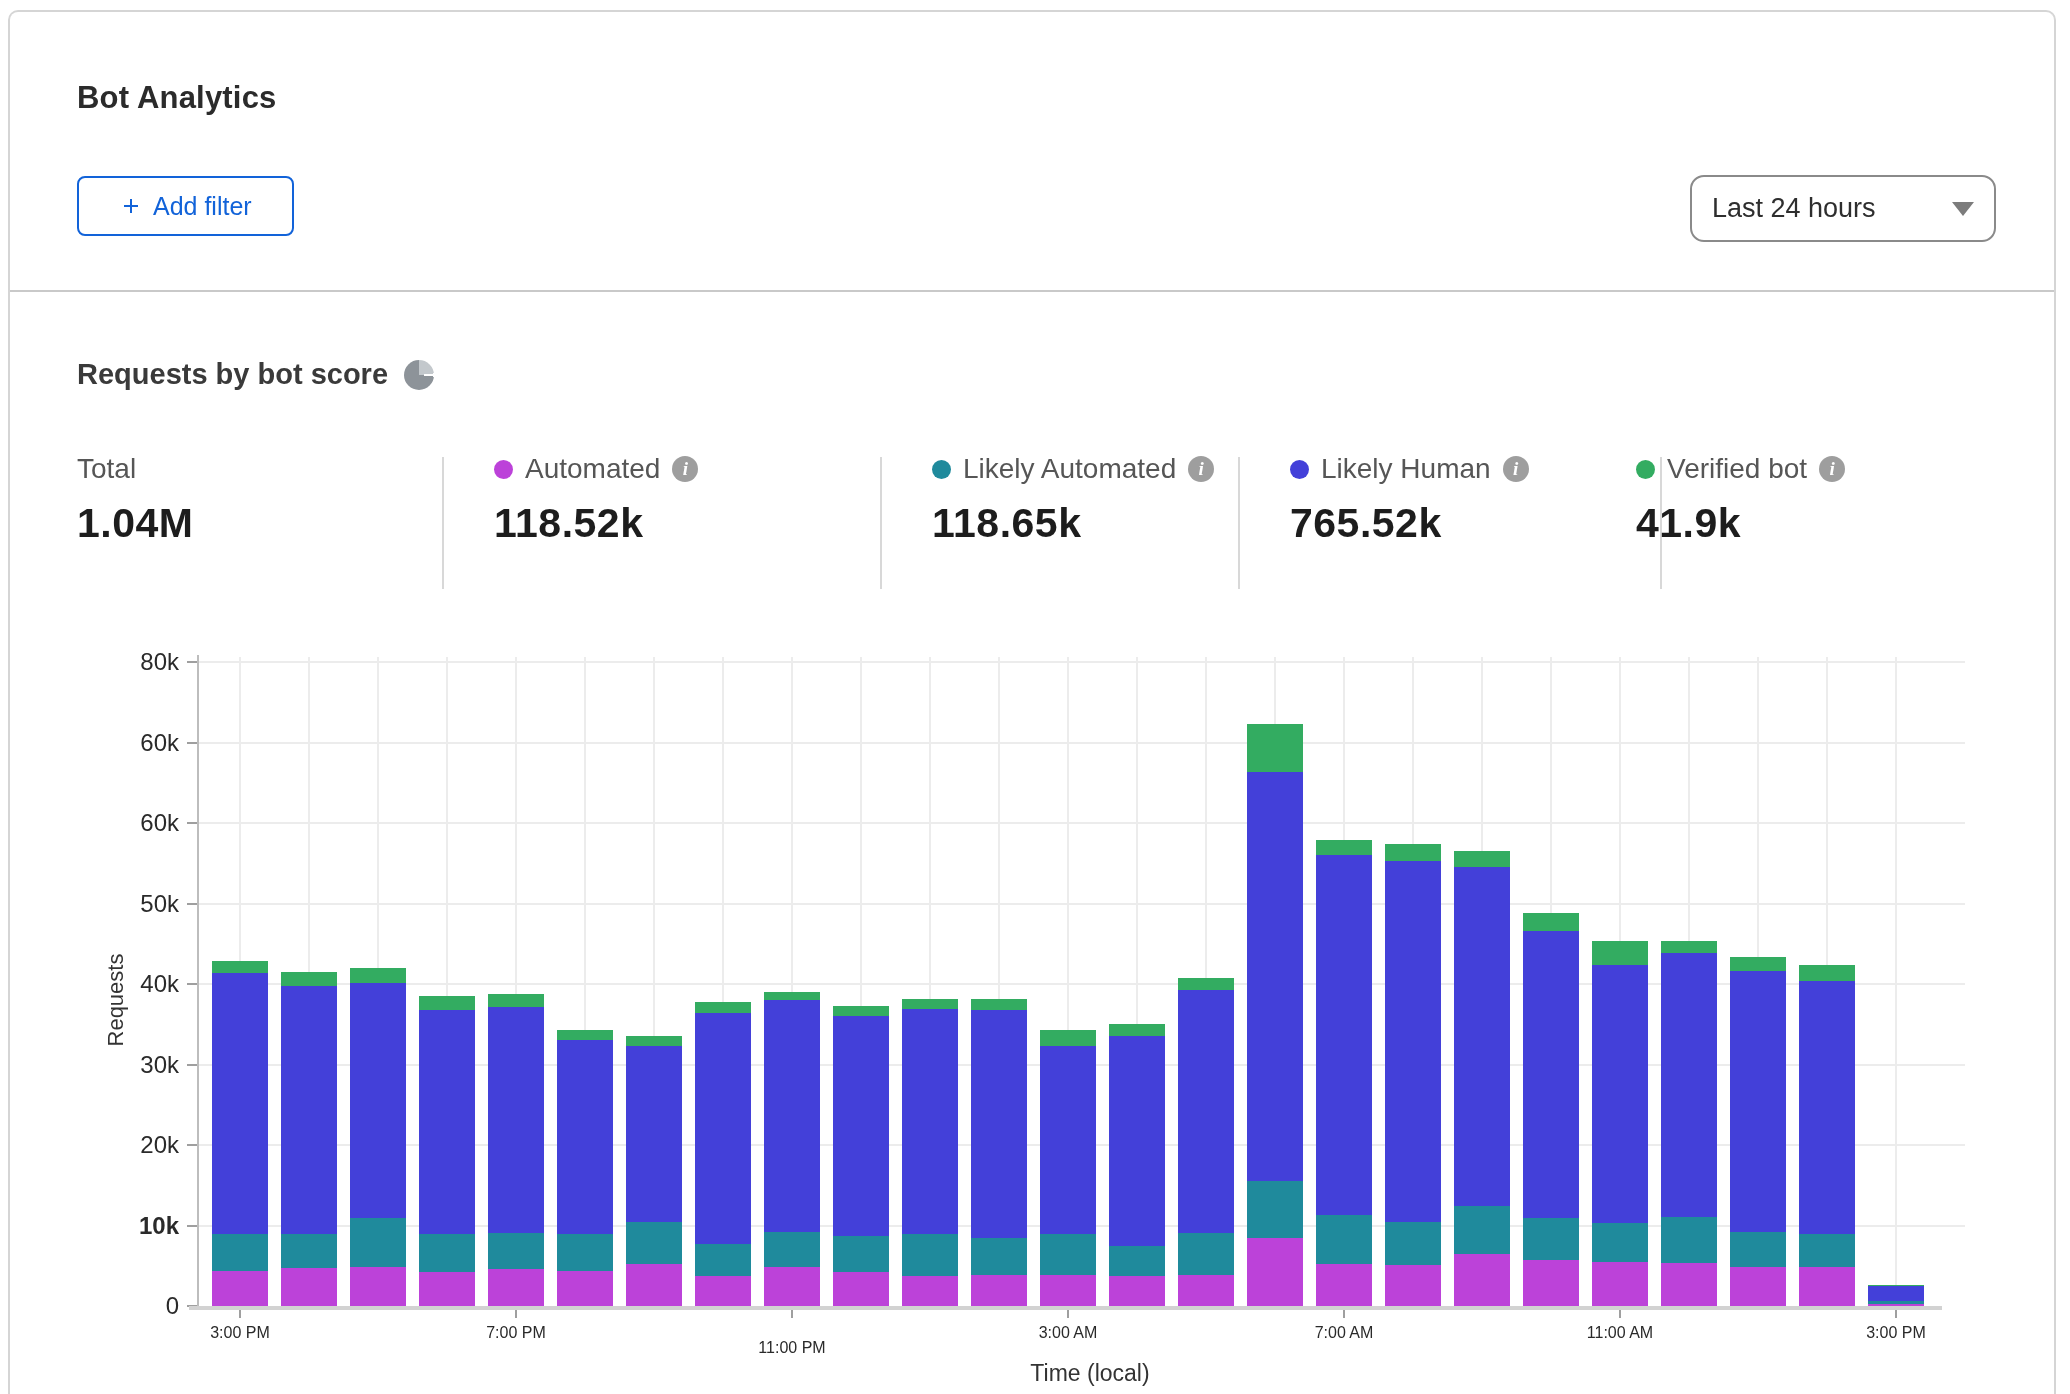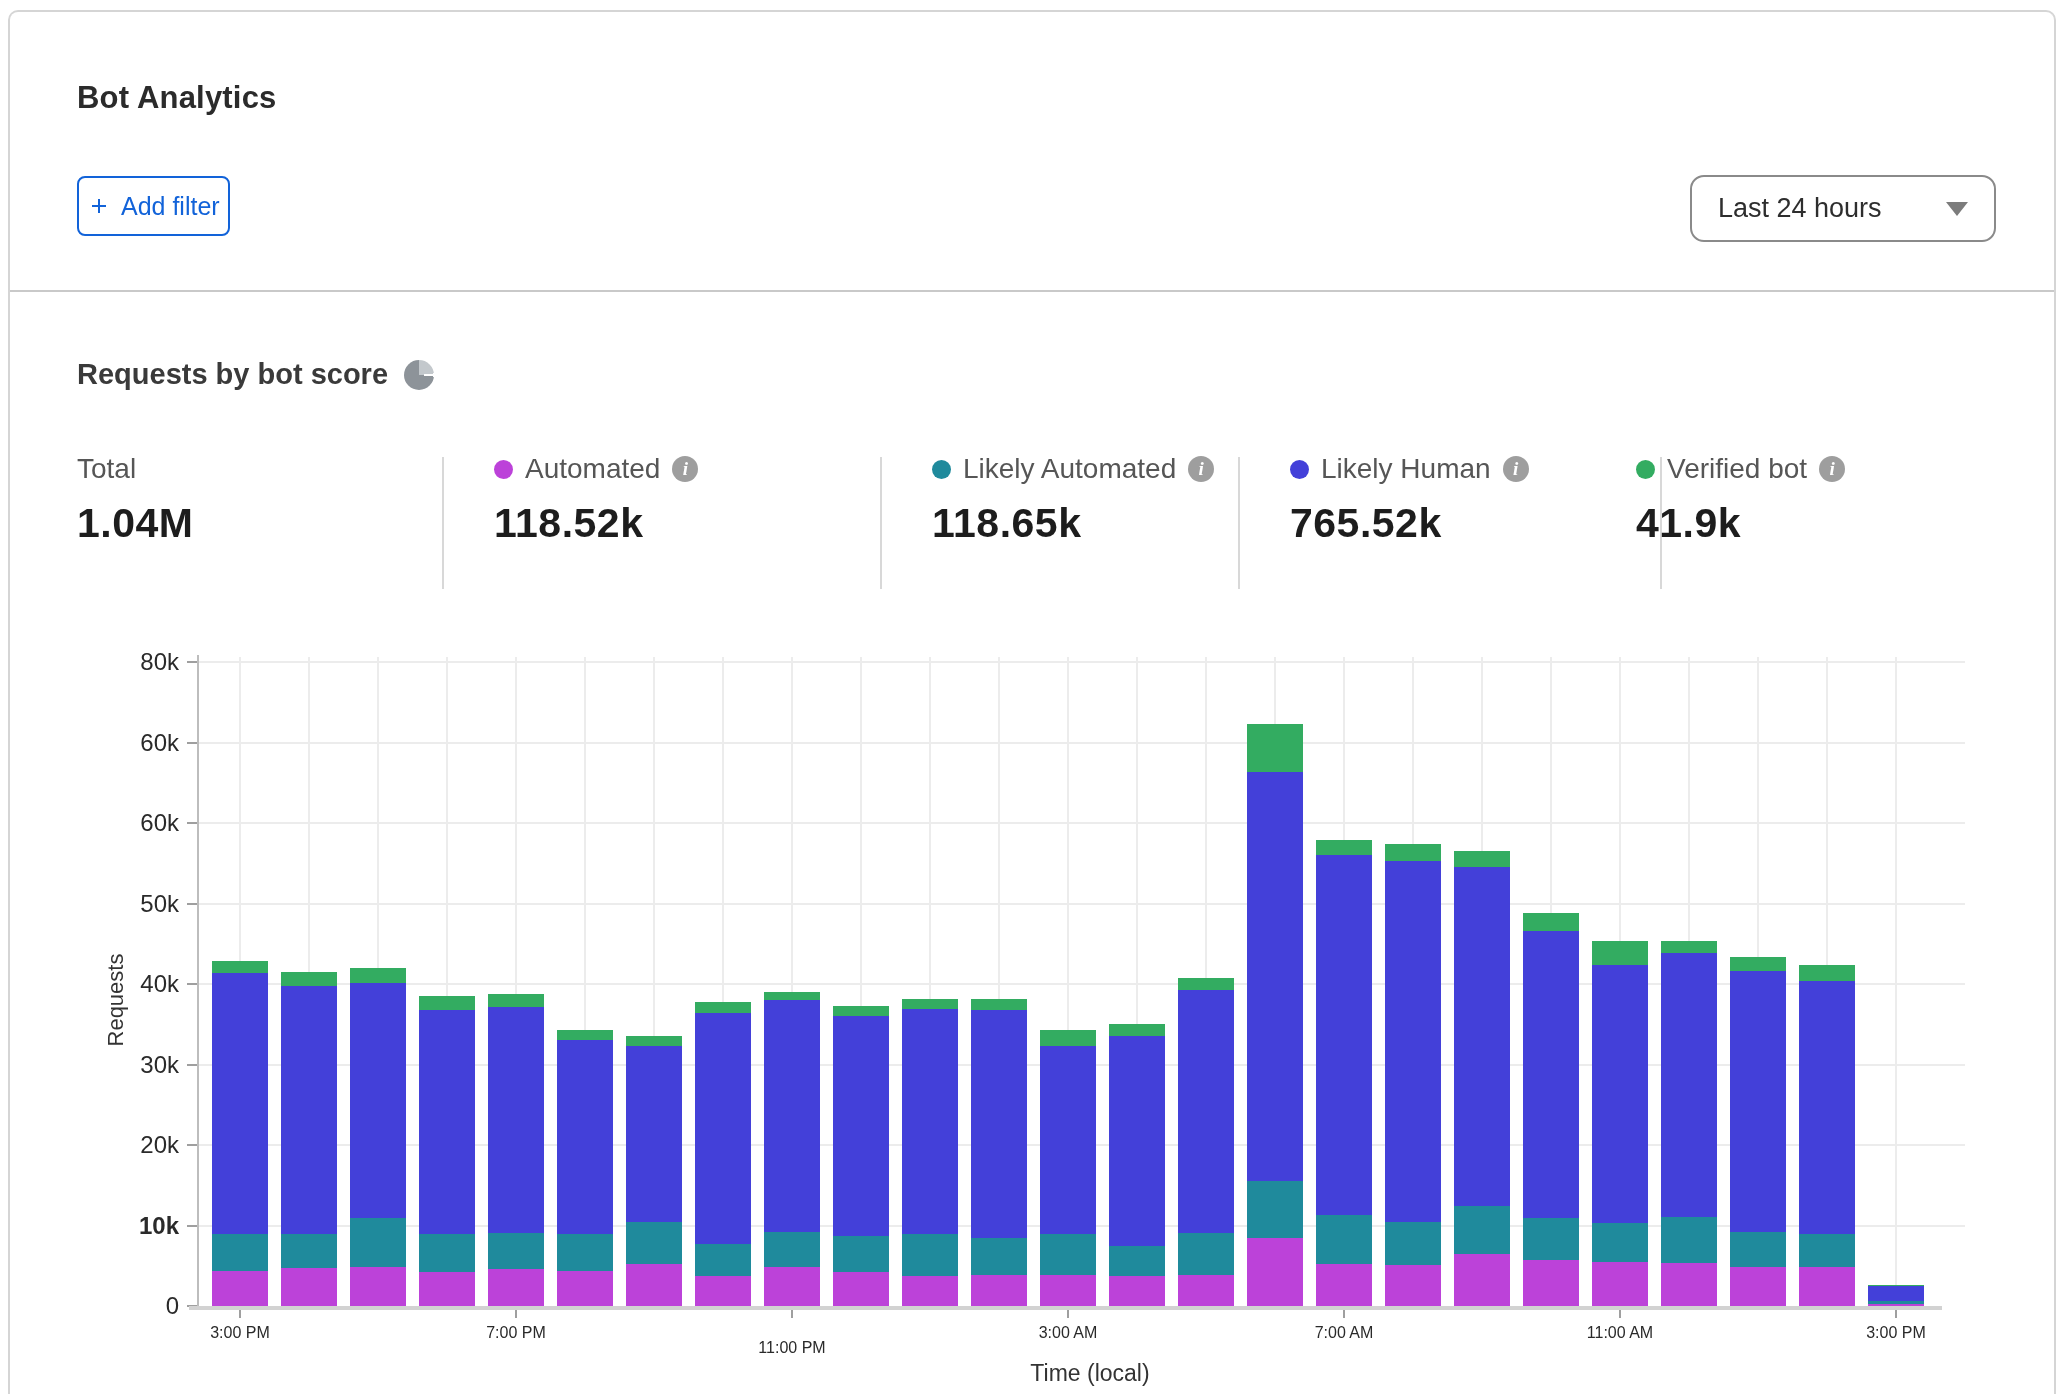--- a/index.html
+++ b/index.html
@@ -11,29 +11,29 @@
 
   
   .page-title { position:absolute; left:67px; top:68px; font-size:31px; font-weight:700;
                 color:#2b2b2b; letter-spacing:.2px; }
   .header-links { position:absolute; top:78px; right:58px; display:flex; gap:36px;
                   align-items:center; }
   .hlink { display:flex; align-items:center; gap:9px; color:#1263d9; font-size:25px;
            cursor:pointer; text-decoration:none; }
   .hlink svg { width:26px; height:26px; fill:#1263d9; flex:0 0 auto; }
 
-  .add-filter-btn { position:absolute; left:67px; top:164px; height:60px; padding:0 8px;
+  .add-filter-btn { position:absolute; left:67px; top:164px; height:60px; padding:0 40px;
                     background:#fff; border:2px solid #1263d9; border-radius:8px;
                     color:#1263d9; font-size:25px; display:flex; align-items:center;
                     gap:10px; cursor:pointer; font-family:inherit; }
   .add-filter-btn svg { width:24px; height:24px; fill:#1263d9; }
 
   .time-select { position:absolute; left:1680px; top:163px; width:306px; height:67px;
                  border:2px solid #8a8a8a; border-radius:14px; background:#fff;
-                 display:flex; align-items:center; padding:0 26px; cursor:pointer; }
+                 display:flex; align-items:center; padding:0 20px; cursor:pointer; }
   .time-select .value { font-size:27px; color:#2e2e2e; }
   .chevron { margin-left:auto; width:0; height:0; border-left:11px solid transparent;
              border-right:11px solid transparent; border-top:14px solid #7c7c7c; }
 
   .header-divider { position:absolute; left:0; top:278px; width:100%; height:2px;
                     background:#c9c9c9; }
 
   
   .section-title { position:absolute; left:67px; top:346px; display:flex; gap:16px;
                    align-items:center; }

